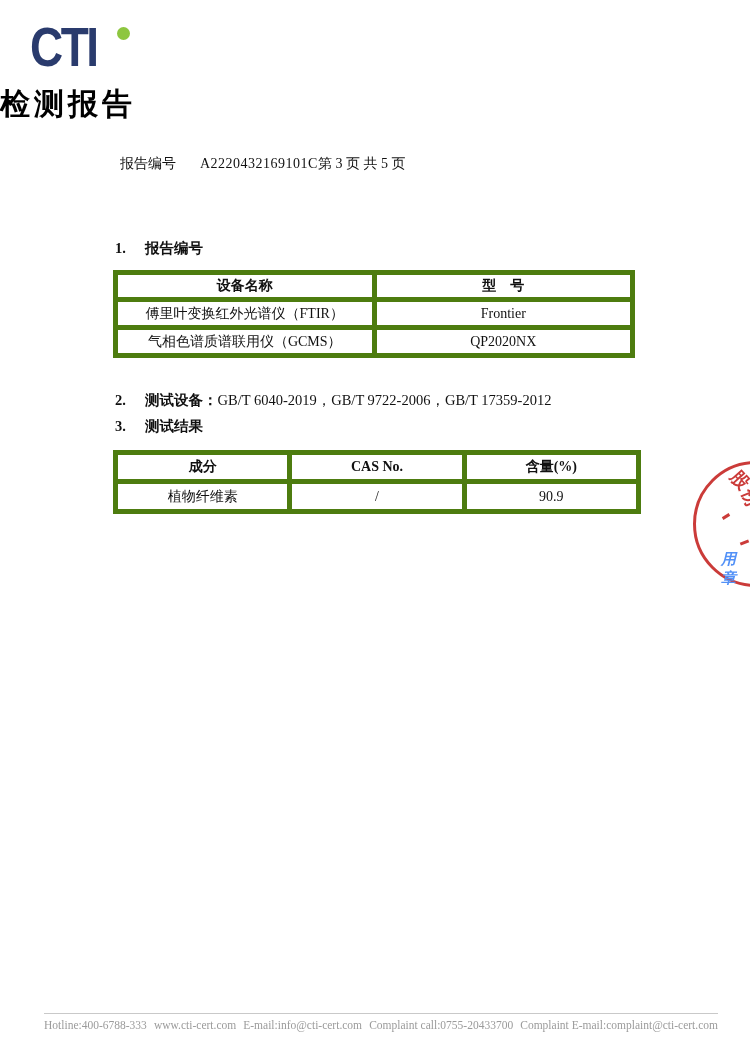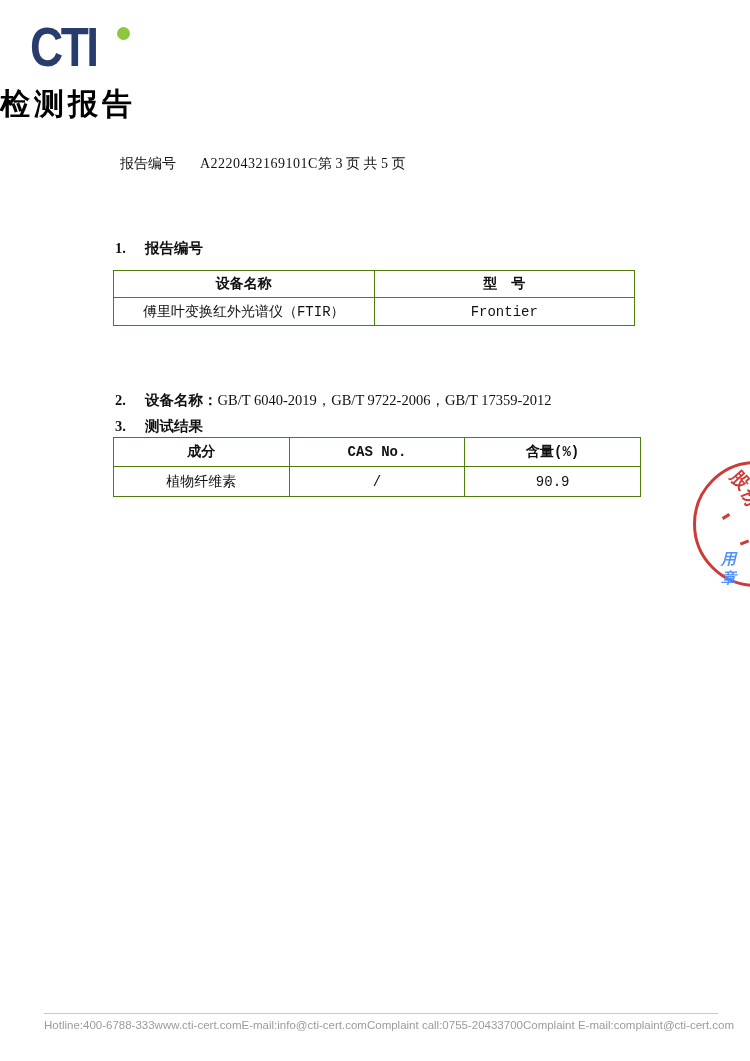--- a/index.html
+++ b/index.html
@@ -32,46 +32,46 @@
   .sec { position:absolute; left:115px; font-size:14.5px; color:#111; }
   .sec .no { font-weight:bold; display:inline-block; width:30px; }
   .sec .st { font-weight:bold; }
   .sec .sv { font-weight:normal; }
   #sec1 { top:239px; }
   #sec2 { top:391px; }
   #sec3 { top:417px; }
   
   table { position:absolute; left:113px; border-collapse:collapse; table-layout:fixed;
     font-size:14px; color:#111; text-align:center; }
-  th, td { border:1px solid #4d7c0f; padding:0 4px;font-family:Liberation Mono, monospace; }
+  th, td { border:5px solid #4d7c0f; padding:0 4px; }
   #equip-table { top:270px; width:522px; }
   #equip-table th { height:27px; font-weight:bold; }
   #equip-table td { height:28px; }
-  #result-table { top:437px; width:528px; }
+  #result-table { top:450px; width:528px; }
   #result-table th { height:29px; font-weight:bold; }
   #result-table td { height:30px; }
   
   .stamp { position:absolute; left:0; top:0; width:750px; height:1061px; pointer-events:none; opacity:.88; }
   .stamp-circle { position:absolute; left:693px; top:461px; width:126px; height:126px;
     border:3px solid #c4211e; border-radius:50%; }
   .stamp-char1 { position:absolute; left:731px; top:468px; color:#c4211e; font-weight:bold;
     font-size:18px; transform:rotate(48deg); }
   .stamp-char2 { position:absolute; left:742px; top:486px; color:#c4211e; font-weight:bold;
     font-size:18px; transform:rotate(68deg); }
   .stamp-text { position:absolute; left:721px; top:550px; color:#3b82f6; font-weight:bold;
     font-size:15px; letter-spacing:1px;font-style:italic; }
   .stamp-tick1 { position:absolute; left:722px; top:515px; width:8px; height:3px;
     background:#c4211e; transform:rotate(-32deg); }
   .stamp-tick2 { position:absolute; left:740px; top:541px; width:9px; height:3px;
     background:#c4211e; transform:rotate(-22deg); }
   
   .footer-line { position:absolute; left:44px; top:1013px; width:674px; height:1px; background:#c9c9c9; }
   .footer { position:absolute; left:44px; top:1019px; width:674px;
     display:flex; justify-content:space-between;
-    font-family:Liberation Sans, sans-serif;
+    font-family:Liberation Serif, serif;
     font-size:11.5px; color:#9b9b9b; white-space:nowrap; }
 </style>
 </head>
 <body>
 
 <div class="page">
 
   <div class="logo">
     <span class="logo-cti">CTI</span>
     <span class="logo-dot"></span>
@@ -96,25 +96,29 @@
       <tr>
         <th>设备名称</th>
         <th>型　号</th>
       </tr>
     </thead>
     <tbody>
         <tr>
           <td>傅里叶变换红外光谱仪（FTIR）</td>
           <td>Frontier</td>
         </tr>
+        <tr>
+          <td>气相色谱质谱联用仪（GCMS）</td>
+          <td>QP2020NX</td>
+        </tr>
       </tbody>
   </table>
 
   <div class="sec" id="sec2">
-    <span class="no">2.</span><span class="st">设备名称：</span><span class="sv">GB/T 6040-2019，GB/T 9722-2006，GB/T 17359-2012</span>
+    <span class="no">2.</span><span class="st">测试设备：</span><span class="sv">GB/T 6040-2019，GB/T 9722-2006，GB/T 17359-2012</span>
   </div>
 
   <div class="sec" id="sec3">
     <span class="no">3.</span><span class="st">测试结果</span>
   </div>
 
   <table id="result-table">
     <thead>
       <tr>
         <th>成分</th>

